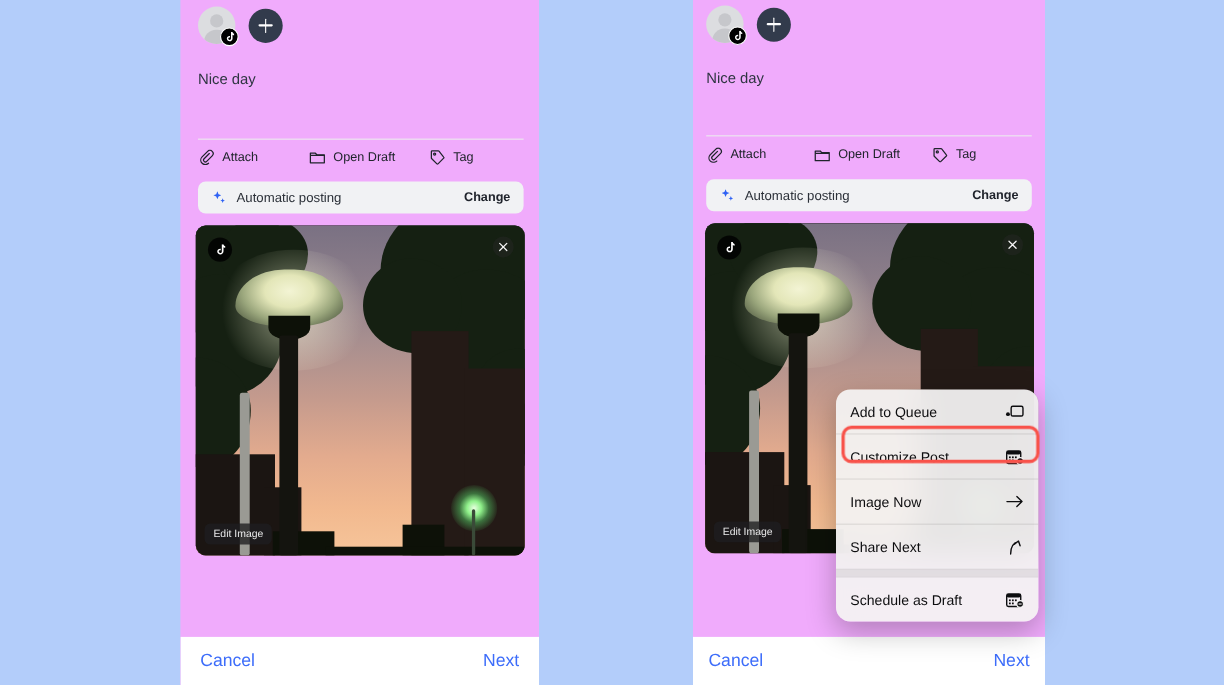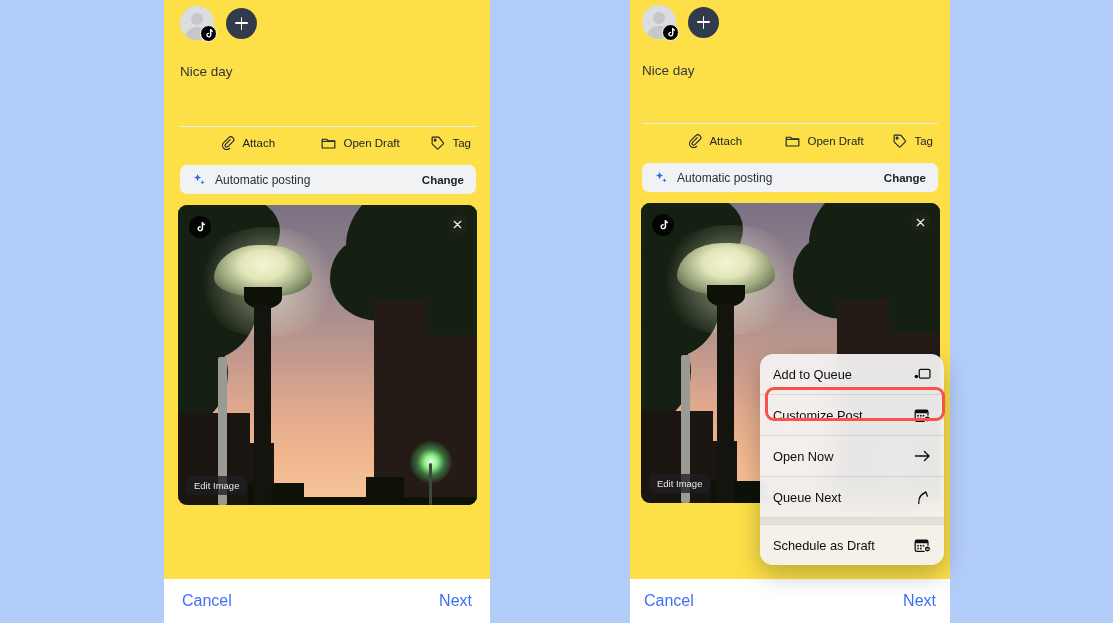--- a/index.html
+++ b/index.html
@@ -6,21 +6,21 @@
   html, body {
     width:1113px; height:623px; overflow:hidden;
     background:#b3cdfa;
     font-family:"Liberation Sans", sans-serif;
     -webkit-font-smoothing:antialiased;
   }
   .stage { position:relative; width:1113px; height:623px; background:#b3cdfa; }
 
   
   .panel {
-    position:absolute; top:0; background:#fde047; overflow:hidden;
+    position:absolute; top:0; background:#f0abfc; overflow:hidden;
   }
   .panel.left  { left:164px; width:326px; height:623px; }
   .panel.right { left:630px; width:320px; height:623px; }
 
   
   .acct-row { display:flex; align-items:center; gap:12px; }
   .avatar-wrap { position:relative; width:34px; height:34px; flex:none; }
   .avatar {
     width:34px; height:34px; border-radius:50%;
     background:#dcdde0; overflow:hidden; position:relative;
@@ -54,21 +54,21 @@
   .add-btn .plus::before { left:0; top:5.6px; width:13px; height:1.8px; }
   .add-btn .plus::after  { top:0; left:5.6px; height:13px; width:1.8px; }
 
   
   .caption {
     color:#2f3542; font-size:13.5px; line-height:1.4;
   }
 
   
   .divider { height:1px; background:#ececee; }
-  .actions { display:flex; align-items:center;justify-content:flex-end; }
+  .actions { display:flex; align-items:center; }
   .action {
     display:flex; align-items:center; gap:7px; cursor:pointer;
     color:#20242c; font-size:11.5px; white-space:nowrap;
   }
   .action svg { display:block; flex:none; }
 
   
   .autobar {
     background:#f1f2f4; border-radius:7px;
     display:flex; align-items:center; justify-content:space-between;
@@ -403,30 +403,30 @@
             <rect x="3.4" y="10.4" width="1.7" height="1.7"></rect>
             <rect x="6.3" y="10.4" width="1.7" height="1.7"></rect>
           </g>
         <circle cx="14.2" cy="11.8" r="3.2" fill="#0d0d0f" stroke="#f3f2f2" stroke-width="1.1"></circle>
       </svg>
     </div>
 
     <div class="ctx-sep-thin"></div>
 
     <div class="ctx-item">
-      <span>Open Now</span>
+      <span>Image Now</span>
       <svg width="17" height="14" viewBox="0 0 18 14" fill="none" stroke="#0d0d0f" stroke-width="1.35" stroke-linecap="round" stroke-linejoin="round">
           <path d="M1.5 7h14.5M11 2.2 16 7l-5 4.8"></path>
         </svg>
     </div>
 
     <div class="ctx-sep-thin"></div>
 
     <div class="ctx-item">
-      <span>Queue Next</span>
+      <span>Share Next</span>
       <svg width="17" height="15" viewBox="0 0 16 16" fill="none" stroke="#0d0d0f" stroke-width="1.35" stroke-linecap="round" stroke-linejoin="round">
           <path d="M4 14.5c0-6.5 1.8-10.5 7.3-11.9M7.4 5.2 11.6 2l1.6 4.6"></path>
         </svg>
     </div>
 
     <div class="ctx-sep-thin"></div>
 
 
     <div class="ctx-sep-thick"></div>
 

